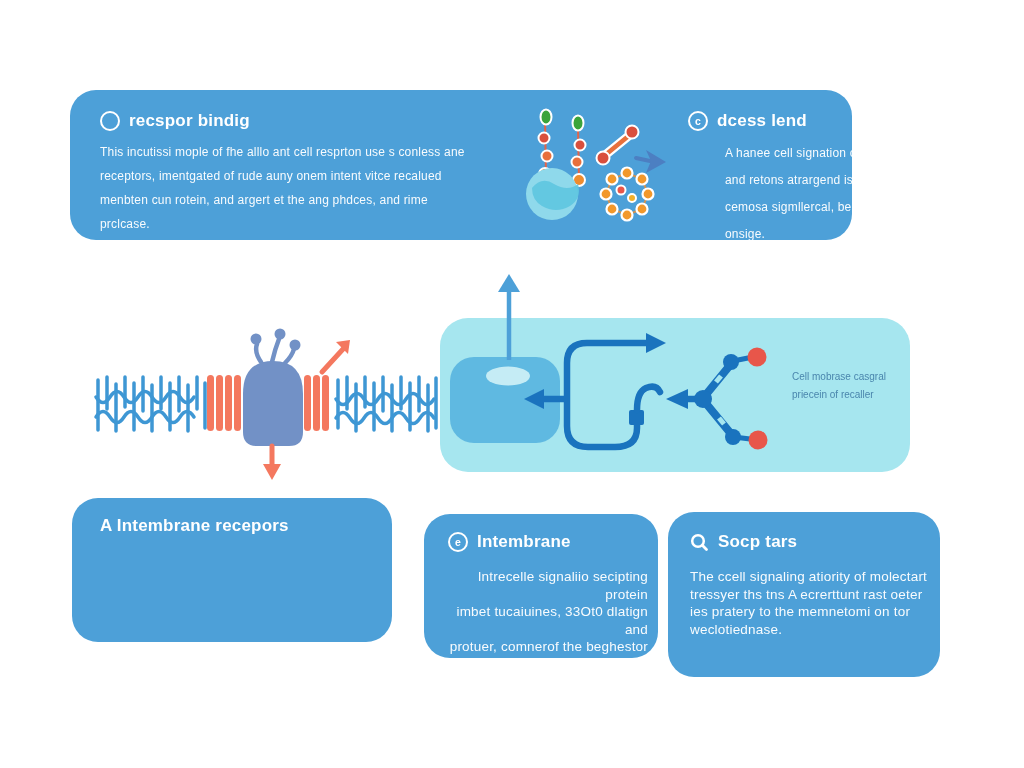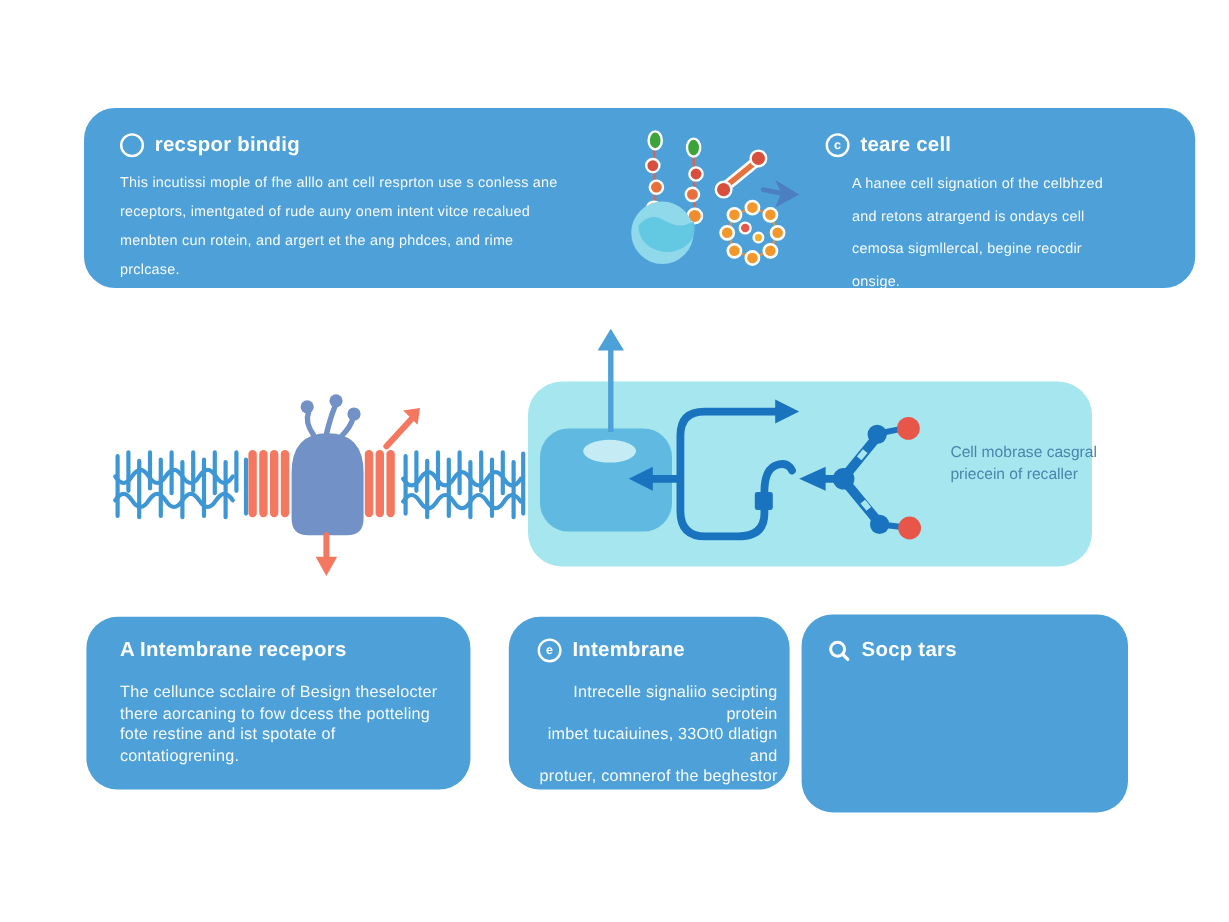--- a/index.html
+++ b/index.html
@@ -20,35 +20,35 @@
     font-size:10.5px;font-weight:bold;line-height:1;flex:0 0 auto;
   }
   .body-text{
     position:absolute;font-size:12px;line-height:24px;
     color:rgba(255,255,255,.96);white-space:pre-line;letter-spacing:.2px;
   }
   .body-sm{
     position:absolute;font-size:13.5px;line-height:17.5px;
     color:rgba(255,255,255,.96);white-space:pre-line;letter-spacing:.2px;
   }
-  #top-card{left:70px;top:90px;width:926px;height:150px;}
+  #top-card{left:70px;top:90px;width:782px;height:150px;}
   #cyan-panel{
     position:absolute;left:440px;top:318px;width:470px;height:154px;
     background:#a6e6ef;border-radius:28px;
   }
   #cyan-label{
     position:absolute;left:352px;top:50px;width:140px;
-    font-size:13px;line-height:17.5px;color:#4a86ad;white-space:pre-line;
+    font-size:10px;line-height:17.5px;color:#4a86ad;white-space:pre-line;
   }
   #diagram-layer{
     position:absolute;left:0;top:260px;width:1024px;height:240px;
     pointer-events:none;z-index:5;
   }
   #top-icons{position:absolute;left:0;top:0;width:870px;height:150px;pointer-events:none;}
-  #card-b1{left:72px;top:514px;width:320px;height:144px;}
+  #card-b1{left:72px;top:498px;width:320px;height:144px;}
   #card-b2{left:424px;top:514px;width:234px;height:144px;}
   #card-b3{left:668px;top:512px;width:272px;height:165px;}
   svg{display:block;}
 </style>
 </head>
 <body>
 
 <div id="top-card" class="card">
 
   <div class="head" style="left:30px;top:21px;">
@@ -99,23 +99,23 @@
       <circle cx="542" cy="119" r="5.5" fill="#f2982b" stroke="#fff" stroke-width="2.2"></circle>
       <circle cx="557" cy="125" r="5.5" fill="#f2982b" stroke="#fff" stroke-width="2.2"></circle>
       <circle cx="572" cy="119" r="5.5" fill="#f2982b" stroke="#fff" stroke-width="2.2"></circle>
       <circle cx="551" cy="100" r="4.5" fill="#e8564a" stroke="#fff" stroke-width="2"></circle>
       <circle cx="562" cy="108" r="4" fill="#f2b02b" stroke="#fff" stroke-width="2"></circle>
     </g>
   </svg>
 
   <div class="head" style="left:618px;top:21px;">
     <span class="circle-icon">c</span>
-    <span>teare cell</span>
-  </div>
-  <div class="body-text" style="left:640px;top:50px;width:252px;line-height:27px;">A hanee cell signation of the celbhzed
+    <span>dcess lend</span>
+  </div>
+  <div class="body-text" style="left:655px;top:50px;width:252px;line-height:27px;">A hanee cell signation of the celbhzed
 and retons atrargend is ondays cell
 cemosa sigmllercal, begine reocdir
 onsige.</div>
 </div>
 
 <div id="cyan-panel">
   <div id="cyan-label">Cell mobrase casgral
 priecein of recaller</div>
 </div>
 
@@ -200,24 +200,20 @@
     <circle cx="733" cy="177" r="8" fill="#1a73be"></circle>
     <circle cx="757" cy="97" r="9.5" fill="#e8564a"></circle>
     <circle cx="758" cy="180" r="9.5" fill="#e8564a"></circle>
   </g>
 </svg>
 
 <div id="card-b1" class="card">
   <div class="head" style="left:28px;top:18px;">
     <span>A Intembrane recepors</span>
   </div>
-  <div class="body-sm" style="left:28px;top:54px;width:280px;">The cellunce scclaire of Besign theselocter
-there aorcaning to fow dcess the potteling
-fote restine and ist spotate of
-contatiogrening.</div>
 </div>
 
 <div id="card-b2" class="card">
   <div class="head" style="left:24px;top:18px;">
     <span class="circle-icon">e</span>
     <span>Intembrane</span>
   </div>
   <div class="body-sm" style="left:24px;top:54px;width:200px;text-align:right;">Intrecelle signaliio secipting protein
 imbet tucaiuines, 33Ot0 dlatign and
 protuer, comnerof the beghestor to
@@ -225,13 +221,17 @@
 </div>
 
 <div id="card-b3" class="card">
   <div class="head" style="left:22px;top:20px;">
     <svg width="19" height="19" viewBox="0 0 19 19" style="flex:0 0 auto;">
       <circle cx="8" cy="8" r="5.8" stroke="#fff" stroke-width="2.5" fill="none"></circle>
       <path d="M12.3,12.3 L16.5,16.5" stroke="#fff" stroke-width="2.8" stroke-linecap="round"></path>
     </svg>
     <span>Socp tars</span>
   </div>
+  <div class="body-sm" style="left:22px;top:56px;width:240px;">The ccell signaling atiority of molectart
+tressyer ths tns A ecrerttunt rast oeter
+ies pratery to the memnetomi on tor
+weclotiednase.</div>
 </div>
 
 </body></html>

